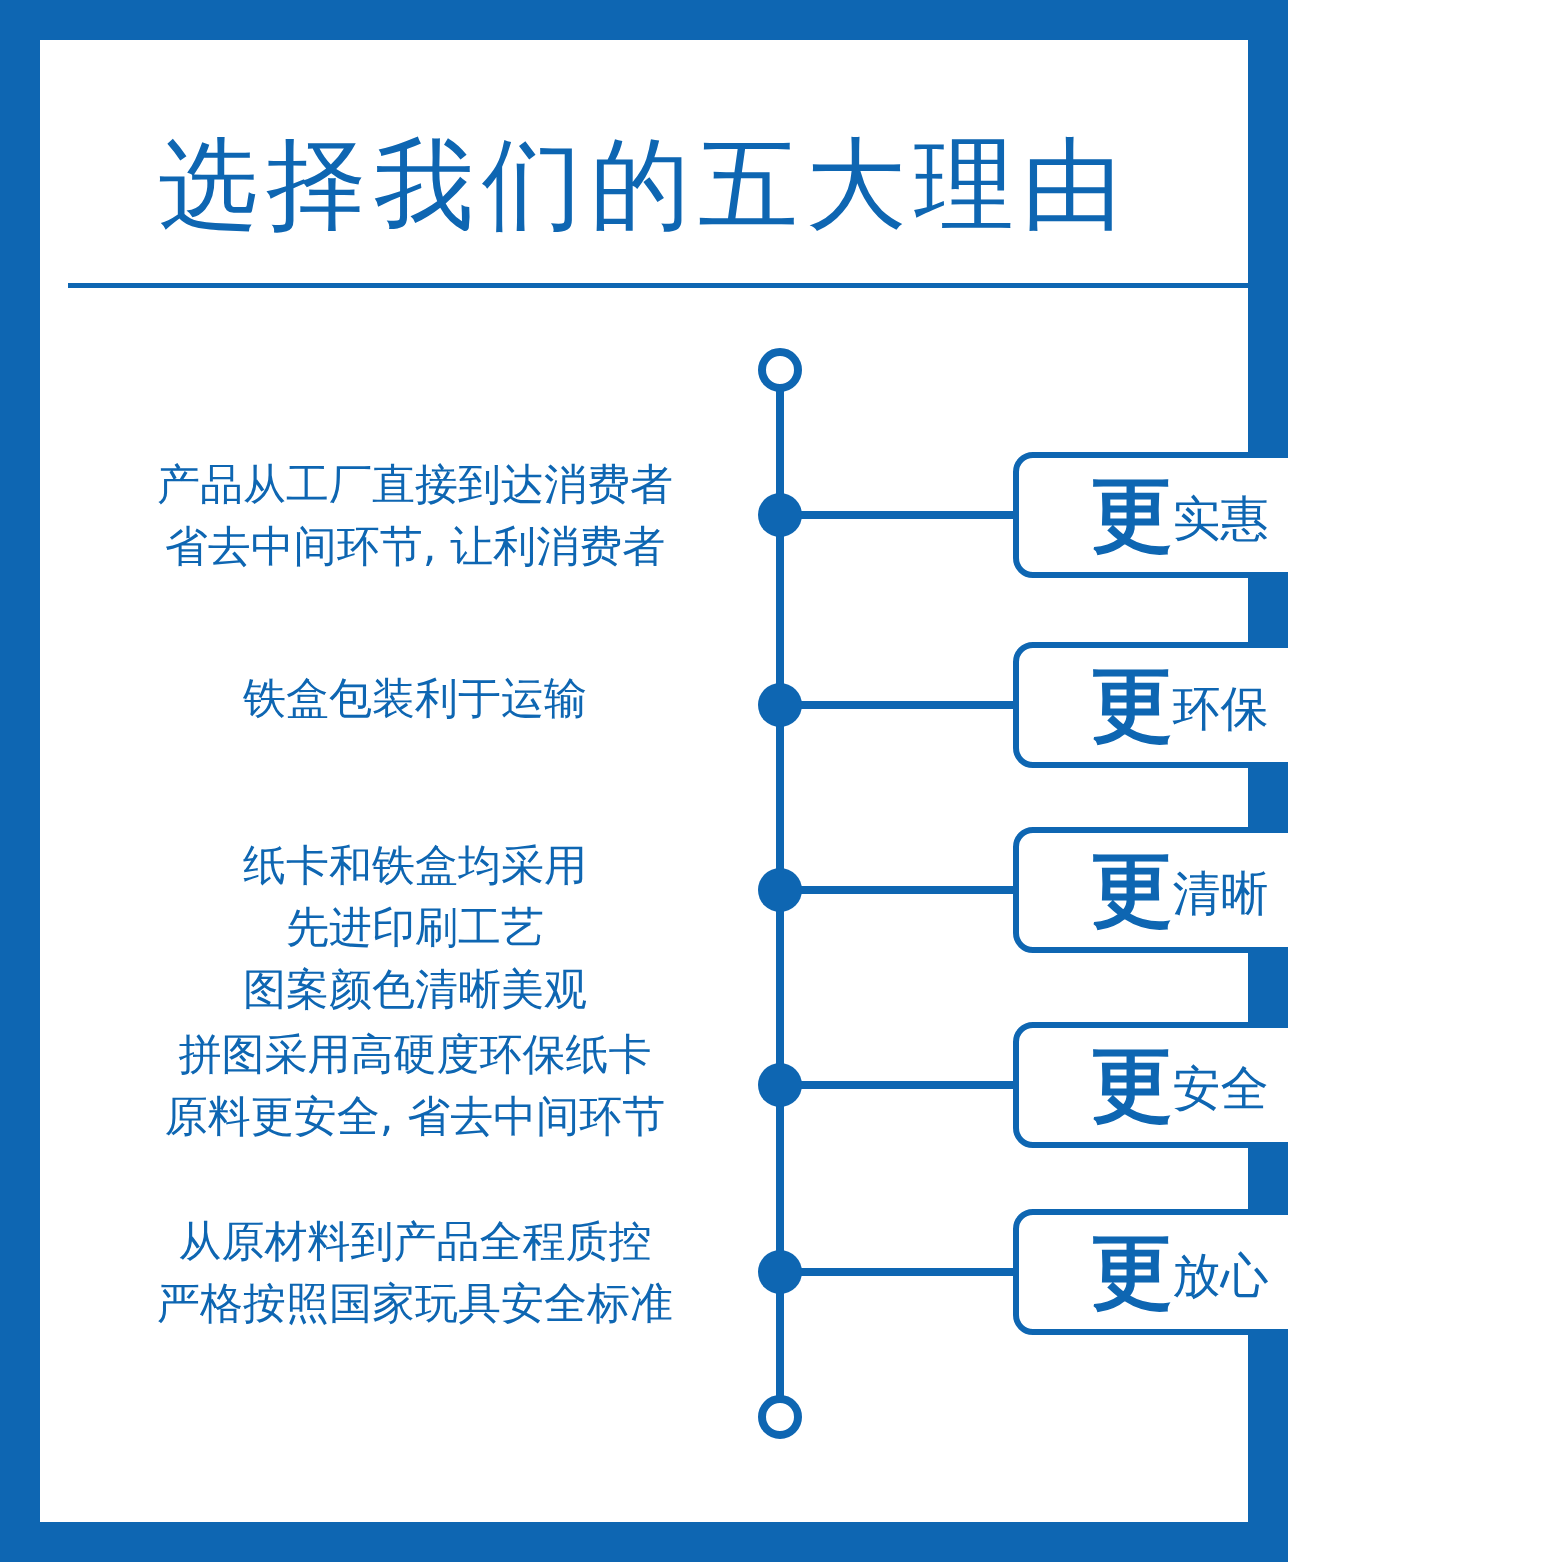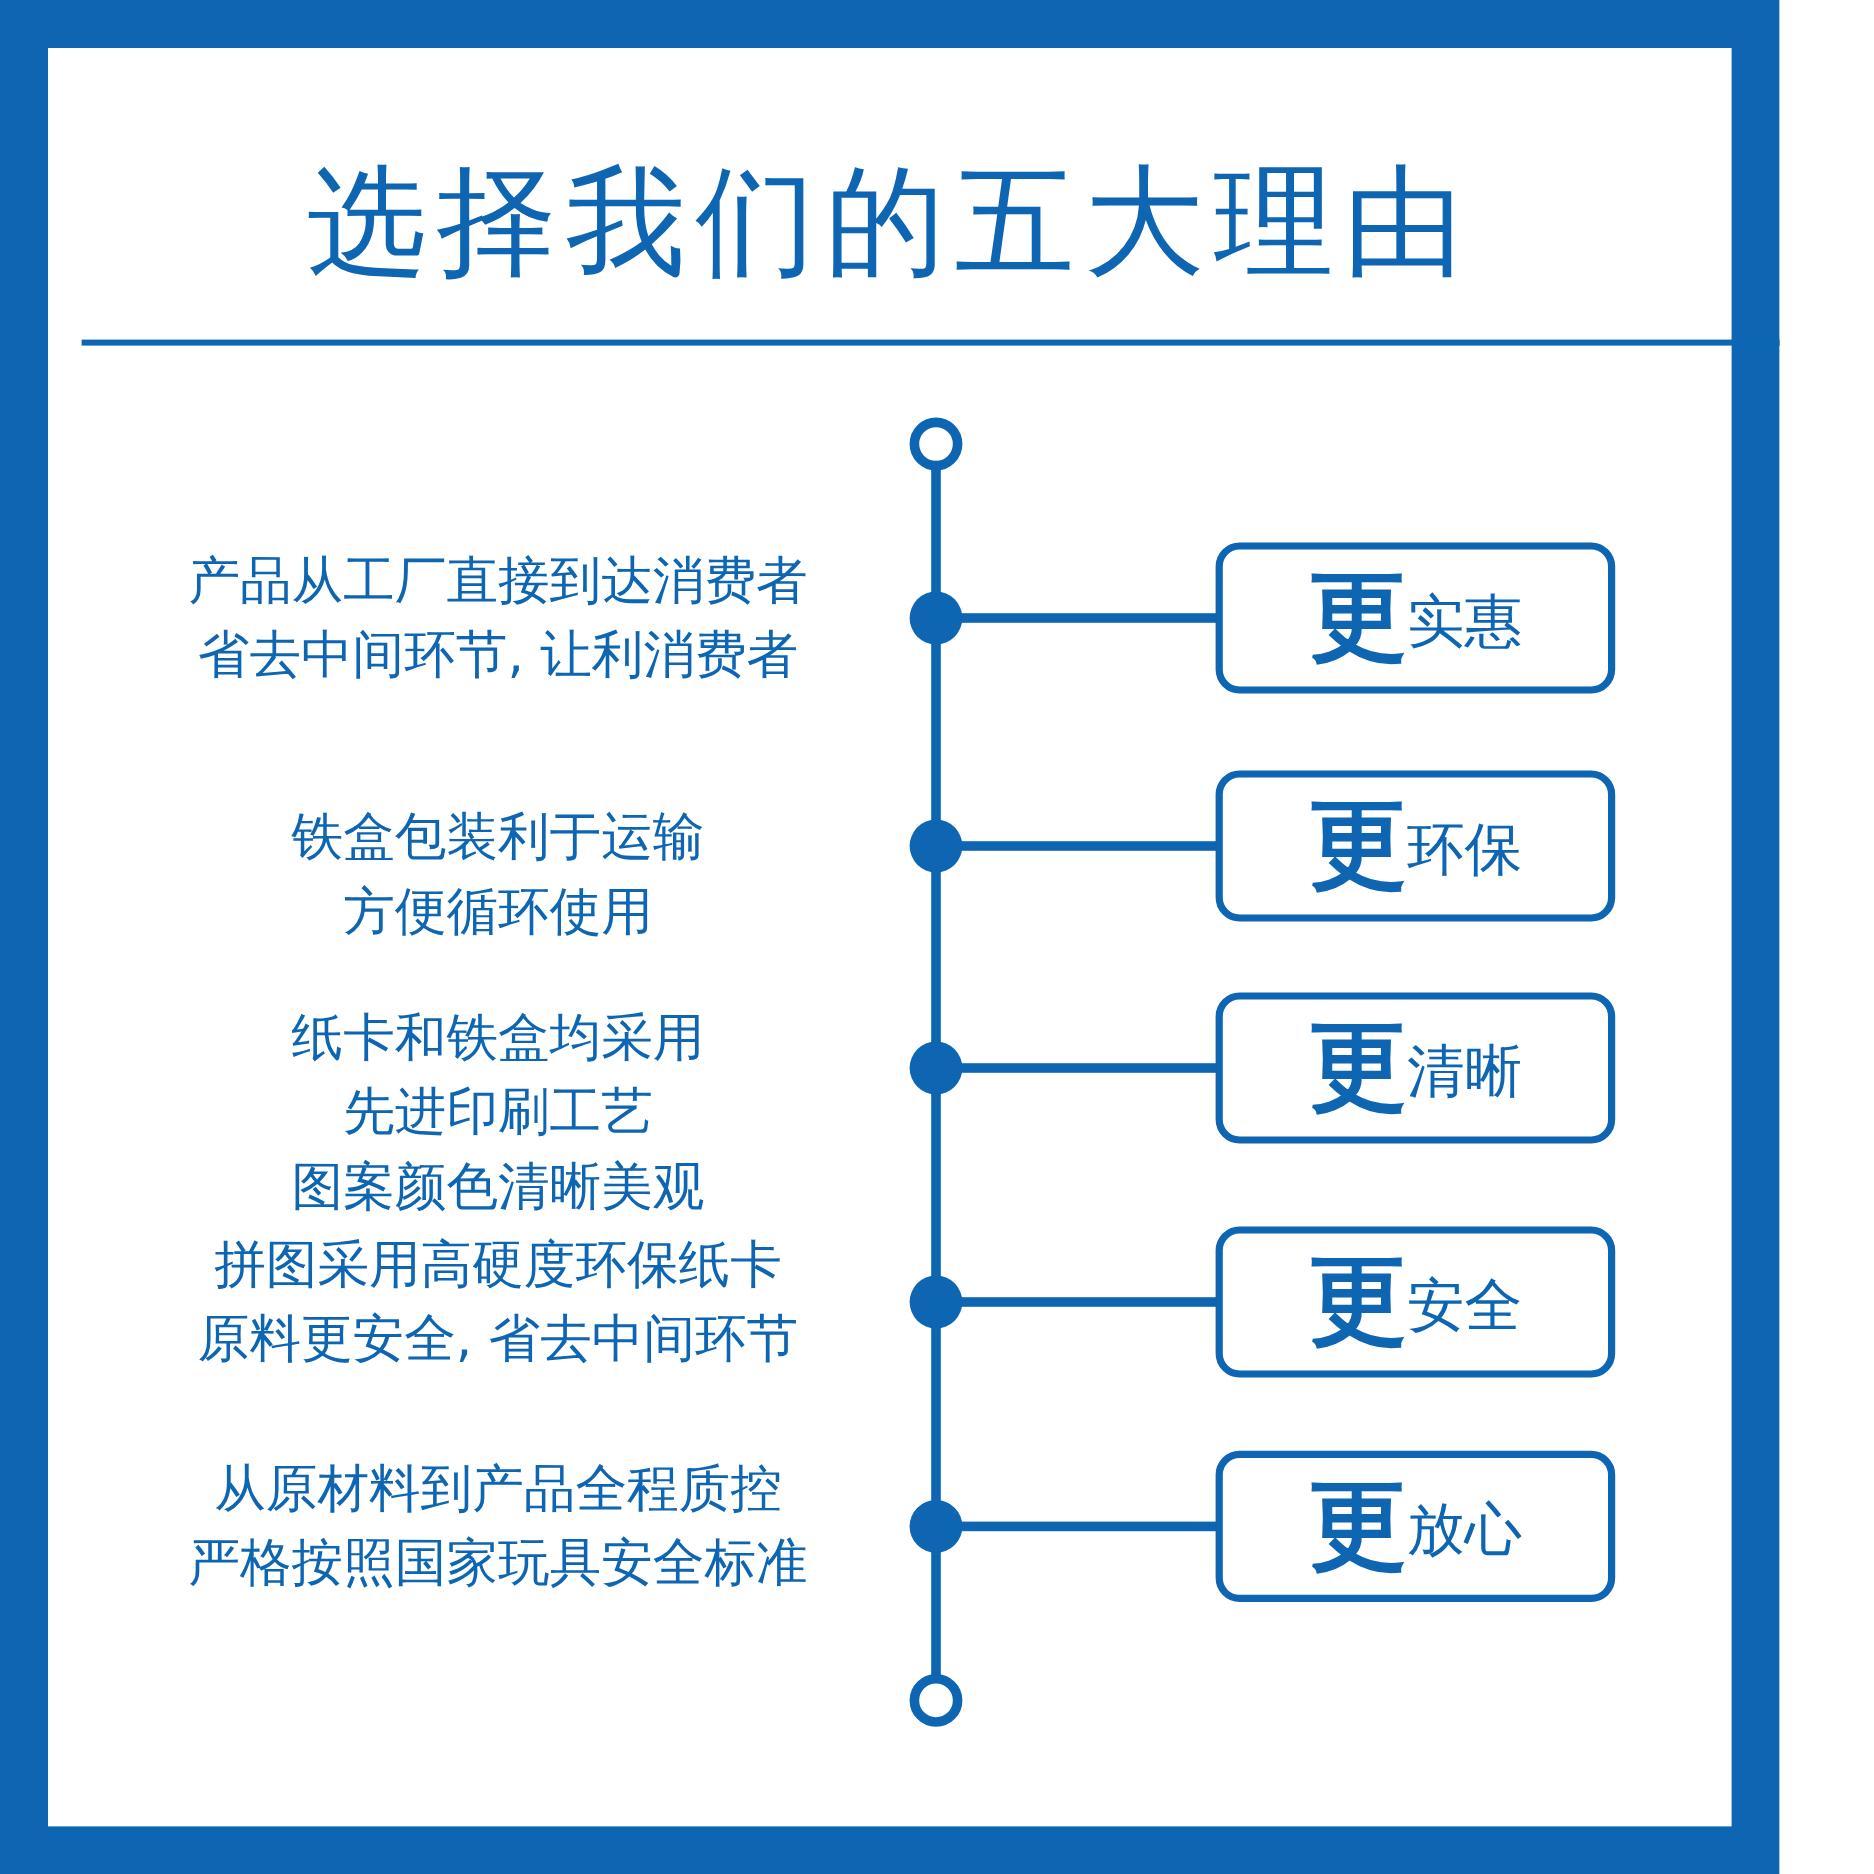--- a/index.html
+++ b/index.html
@@ -3,21 +3,21 @@
 <meta charset="utf-8">
 <style>
   :root{
     --accent:#0e66b2;
     --bg:#ffffff;
   }
   html,body{margin:0;padding:0;background:#ffffff;}
   body{font-family:"DejaVu Sans", sans-serif;}
   .canvas{
     position:relative;
-    width:1483px;height:1562px;
+    width:1288px;height:1562px;
     background:var(--bg);
     overflow:hidden;
   }
   
   .frame{
     position:absolute;inset:0;
     border:40px solid var(--accent);
     box-sizing:border-box;
     pointer-events:none;
   }
@@ -130,21 +130,20 @@
   </div>
   <div class="dot d1"></div>
   <div class="conn c1"></div>
   <div class="badge b1">
     <span class="big">更</span>
     <span class="small">实惠</span>
   </div>
 
   <div class="reason r2">
     <div>铁盒包装利于运输</div>
-    <div>方便循环使用</div>
   </div>
   <div class="dot d2"></div>
   <div class="conn c2"></div>
   <div class="badge b2">
     <span class="big">更</span>
     <span class="small">环保</span>
   </div>
 
   <div class="reason r3">
     <div>纸卡和铁盒均采用</div>

